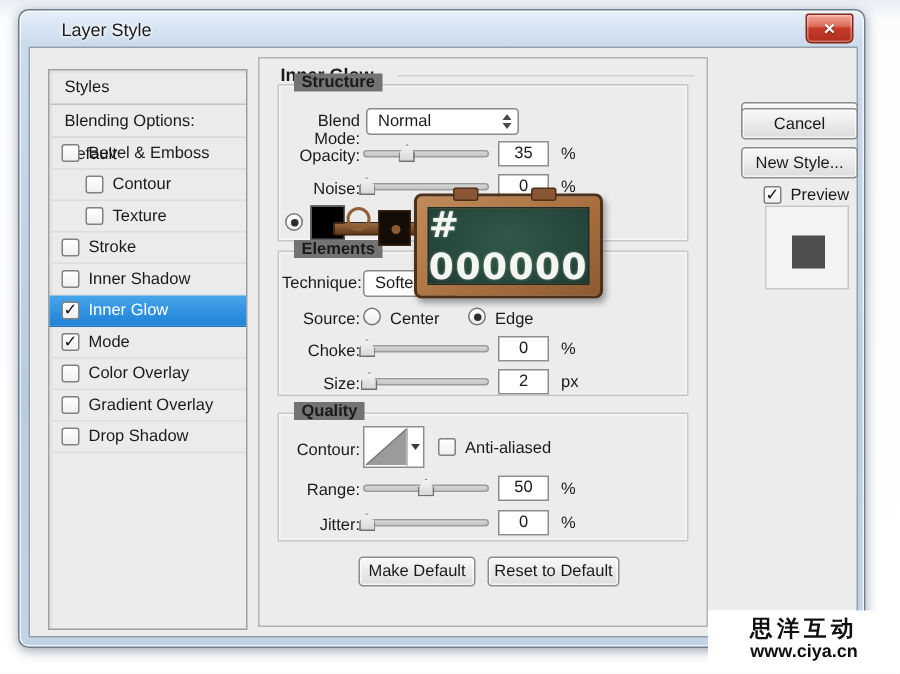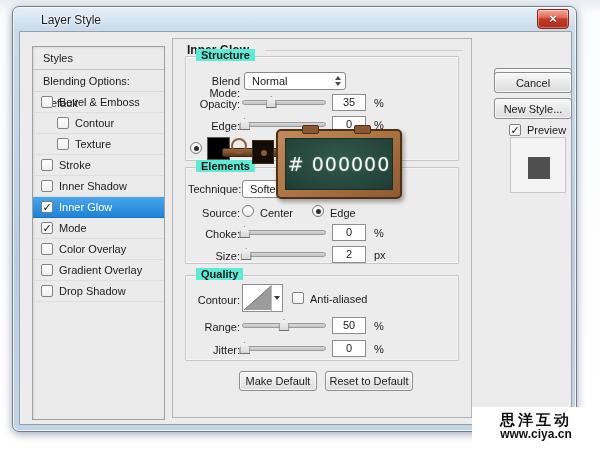--- a/index.html
+++ b/index.html
@@ -51,21 +51,21 @@
     flex:0 0 auto;
   }
   
   .main-panel {
     position:absolute; left:152px; top:6px; width:300px; height:380px;
     border:1px solid #b3b3b3; background:#ececec;
   }
   .panel-title { position:absolute; left:14px; top:4px; font-weight:bold; font-size:12px; }
   .panel-title-line { position:absolute; left:92px; right:8px; top:11px; height:1px; background:#cfcfcf; }
   .group { position:absolute; left:12px; width:274px; border:1px solid #c6c6c6; border-radius:1px; box-shadow:inset 0 0 0 1px rgba(255,255,255,.55); }
-  .group-label { position:absolute; top:-8px; left:10px; padding:0 5px; background:#5eead4; font-weight:bold; }
+  .group-label { position:absolute; top:-8px; left:10px; padding:0 5px; background:#737373; font-weight:bold; }
   .g-structure { top:17px; height:105px; }
   .g-elements  { top:128px; height:97px; }
   .g-quality   { top:236px; height:86px; }
   .flabel { position:absolute; width:52px; text-align:right; color:#1a1a1a; }
   .combo {
     position:absolute; height:18px; background:#fff; border:1px solid #898989; border-radius:3px;
     display:flex; align-items:center; padding:0 4px 0 7px; cursor:default;
   }
   .updown { margin-left:auto; display:flex; flex-direction:column; gap:2px; padding-left:6px; }
   .updown i { display:block; width:0; height:0; border-left:3.5px solid transparent; border-right:3.5px solid transparent; }
@@ -111,21 +111,21 @@
     background:#140c07; border:1px solid #3f2715; }
   .cord-block::after { content:""; position:absolute; left:8px; top:9px; width:6px; height:6px; border-radius:50%; background:#8a5a34; }
   .chalkboard { position:absolute; left:256px; top:97px; width:126px; height:70px; z-index:50;
     background:linear-gradient(145deg,#c08a5c 0%,#a9713f 55%,#8e5a32 100%);
     border:2px solid #4e3018; border-radius:5px; box-shadow:2px 3px 4px rgba(0,0,0,.35); }
   .cb-tab { position:absolute; top:-6px; width:17px; height:9px; background:#8a5634; border:1px solid #4e3018; border-radius:2px; }
   .cb-tab.t1 { left:24px; } .cb-tab.t2 { left:76px; }
   .cb-board { position:absolute; left:7px; right:7px; top:7px; bottom:7px;
     background:radial-gradient(ellipse at 50% 40%,#31594b 0%,#24443a 75%,#1e3a31 100%);
     border:1px solid #1b2f28; display:flex; align-items:center; justify-content:center; }
-  .cb-text { color:#f3f6f1; font-weight:normal; font-size:19px; letter-spacing:1px;
+  .cb-text { color:#f3f6f1; font-weight:bold; font-size:24px; letter-spacing:1px;
     font-family:"DejaVu Sans","Liberation Sans",sans-serif; text-shadow:0 0 2px rgba(255,255,255,.35); }
   
   .watermark { position:absolute; left:472px; top:407px; width:128px; height:38px; background:#ffffff; z-index:99;
     display:flex; flex-direction:column; align-items:center; justify-content:center; }
   .wm1 { font-size:15px; font-weight:bold; letter-spacing:3px; color:#101010; line-height:16px; }
   .wm2 { font-size:12px; font-weight:bold; color:#101010; line-height:13px; }
 </style>
 </head>
 <body>
 
@@ -198,21 +198,21 @@
               <i class="dn"></i>
             </span>
         </div>
         <span class="flabel" style="left:2px;top:41px;">Opacity:</span>
         <div class="slider" style="left:56px;top:39px;">
           <div class="track"></div>
           <div class="thumb" style="left: 35%;"></div>
         </div>
         <div class="valbox" style="left:146px;top:37px;">35</div>
         <span class="unit" style="left:188px;top:40px;">%</span>
-        <span class="flabel" style="left:2px;top:63px;">Edge:</span>
+        <span class="flabel" style="left:2px;top:63px;">Noise:</span>
         <div class="slider" style="left:56px;top:61px;">
           <div class="track"></div>
           <div class="thumb" style="left: 3%;"></div>
         </div>
         <div class="valbox" style="left:146px;top:59px;">0</div>
         <span class="unit" style="left:188px;top:62px;">%</span>
         <span class="radio on" style="left:4px;top:85px;"></span>
         <div class="swatch"></div>
       </div>
 

